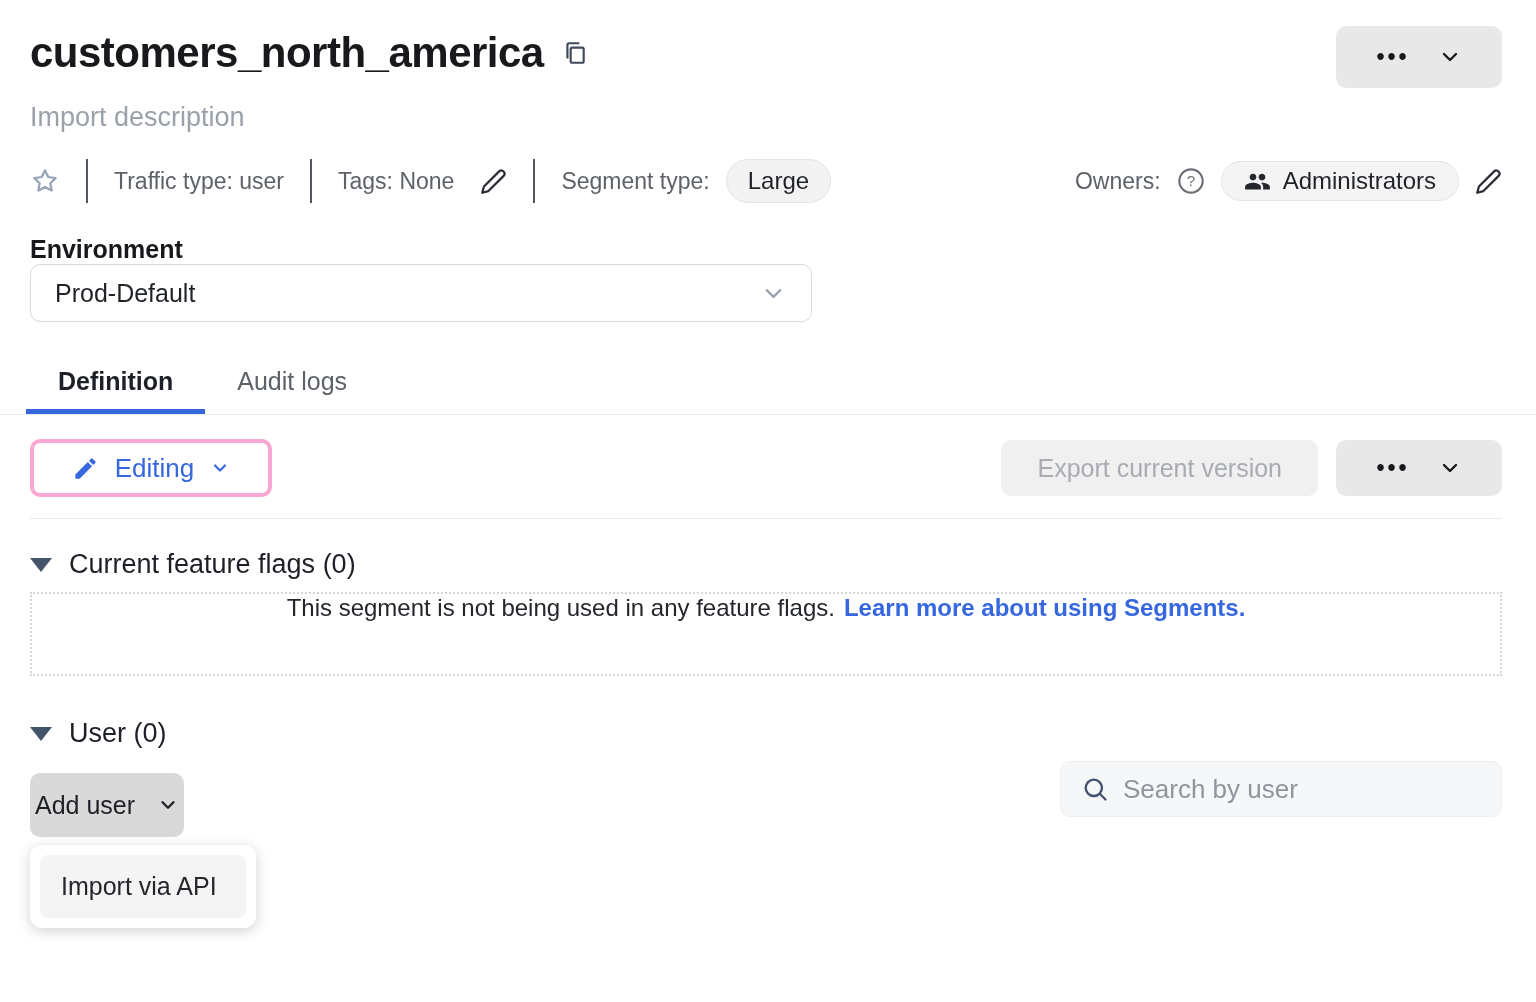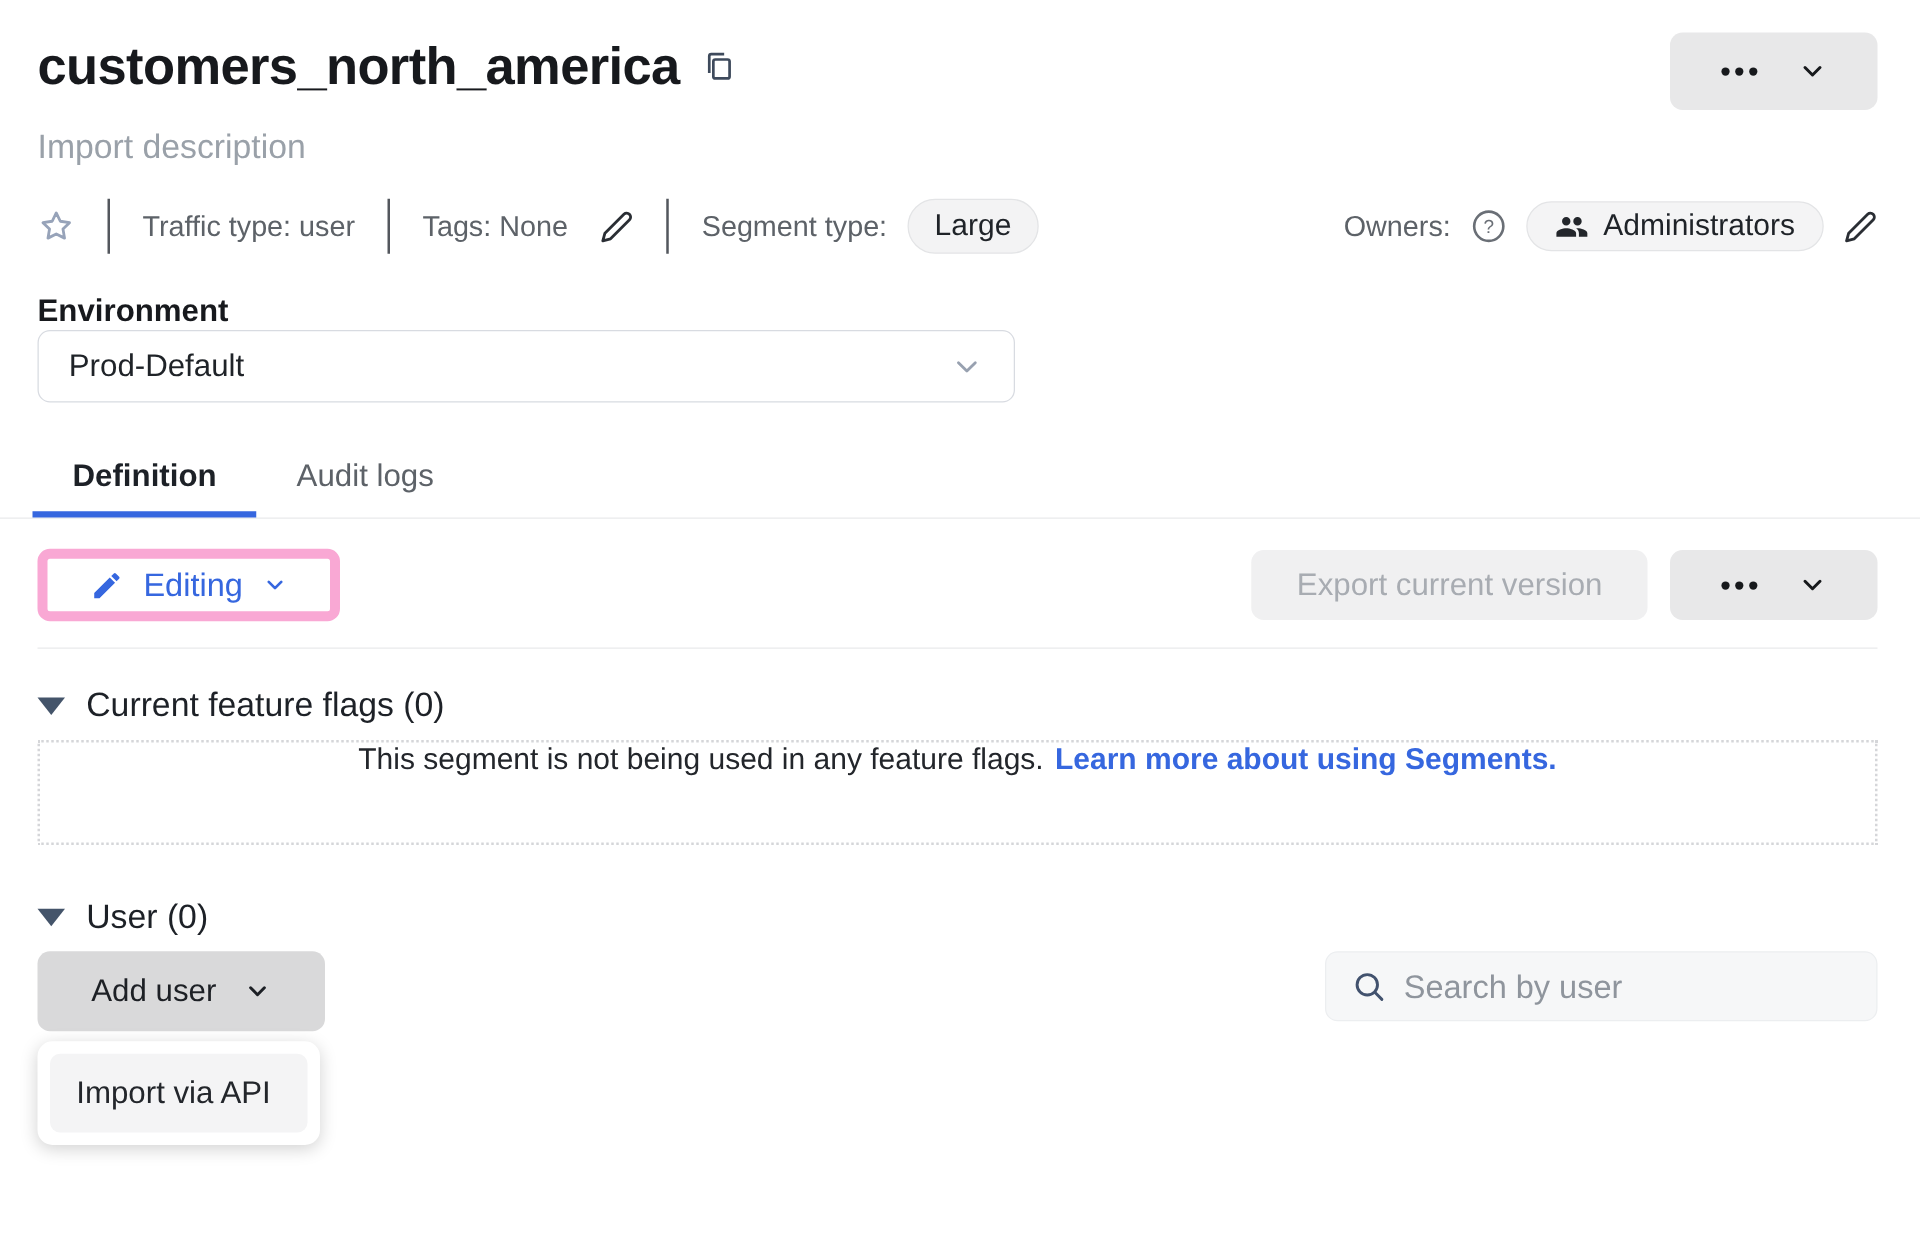--- a/index.html
+++ b/index.html
@@ -45,21 +45,21 @@
 
   
   .tabs { margin:32px -34px 0 -30px; padding-left:26px; display:flex; border-bottom:1px solid #e9eaec; }
   .tab { height:60px; padding:0 32px; display:flex; align-items:center; font-size:25px; color:#5d6268;
     border-bottom:5px solid transparent; cursor:pointer; }
   .tab.active { font-weight:700; color:#1d2127; border-bottom-color:#3667df;text-align:right; }
 
   
   .toolbar { margin-top:24px; display:flex; justify-content:space-between; align-items:center; }
   .btn-editing { display:inline-flex; align-items:center; justify-content:center; gap:16px;
-    width:242px; height:58px; border:8px solid #f9a8d4; border-radius:10px; background:#fff; cursor:pointer; }
+    width:242px; height:58px; border:4px solid #f9a8d4; border-radius:10px; background:#fff; cursor:pointer; }
   .btn-editing .pencil svg { width:27px; height:27px; color:#3667df; display:block; }
   .editing-label { font-size:26px; color:#3667df; }
   .btn-editing .chev svg { width:20px; height:20px; color:#3667df; }
   .toolbar-right { display:flex; align-items:center; gap:18px; }
   .btn-export { height:56px; padding:0 36px; background:#f0f0f1; color:#a8acb2; font-size:25px;
     border:none; border-radius:10px; cursor:default; }
   .btn-more.sm { height:56px; }
 
   .divider { margin-top:21px; height:1px; background:#e9eaec; }
 
@@ -71,21 +71,21 @@
 
   .dotted-box { margin-top:12px; border:2px dotted #d5d6d9; height:84px; display:flex;
     align-items:flex-start; justify-content:center; gap:9px; }
   .empty-text { font-size:24px; color:#23262b; }
   .empty-link { font-size:24px; color:#3667df; font-weight:700; cursor:pointer; }
 
   .user-heading { margin-top:42px; }
   .user-toolbar { margin-top:12px; display:flex; justify-content:space-between; align-items:flex-start; }
   .adduser-wrap { position:relative; }
   .btn-adduser { display:inline-flex; align-items:center; justify-content:center; gap:22px;
-    width:230px; height:64px; background:#d9d9da; border:none; border-radius:10px; cursor:pointer; }
+    width:154px; height:64px; background:#d9d9da; border:none; border-radius:10px; cursor:pointer;margin-top:12px; }
   .adduser-label { font-size:25px; color:#1d2025; }
   .btn-adduser svg { width:22px; height:22px; color:#1d2025; display:block; }
   .menu { position:absolute; top:calc(100% + 8px); left:0; width:226px; background:#ffffff;
     border-radius:12px; box-shadow:0 3px 14px rgba(0,0,0,0.18); padding:10px; z-index:5; }
   .menu-item { background:#f4f4f5; border-radius:8px; padding:17px 21px; font-size:25px; color:#23262b; cursor:pointer; }
 
   .search { width:442px; height:56px; background:#f6f7f8; border:1px solid #eceef0; border-radius:10px;
     display:flex; align-items:center; gap:14px; padding:0 20px; }
   .search svg { width:28px; height:28px; color:#42526e; flex:none; display:block; }
   .search input { border:none; background:transparent; outline:none; font-size:26px; color:#1f2328; width:100%;

